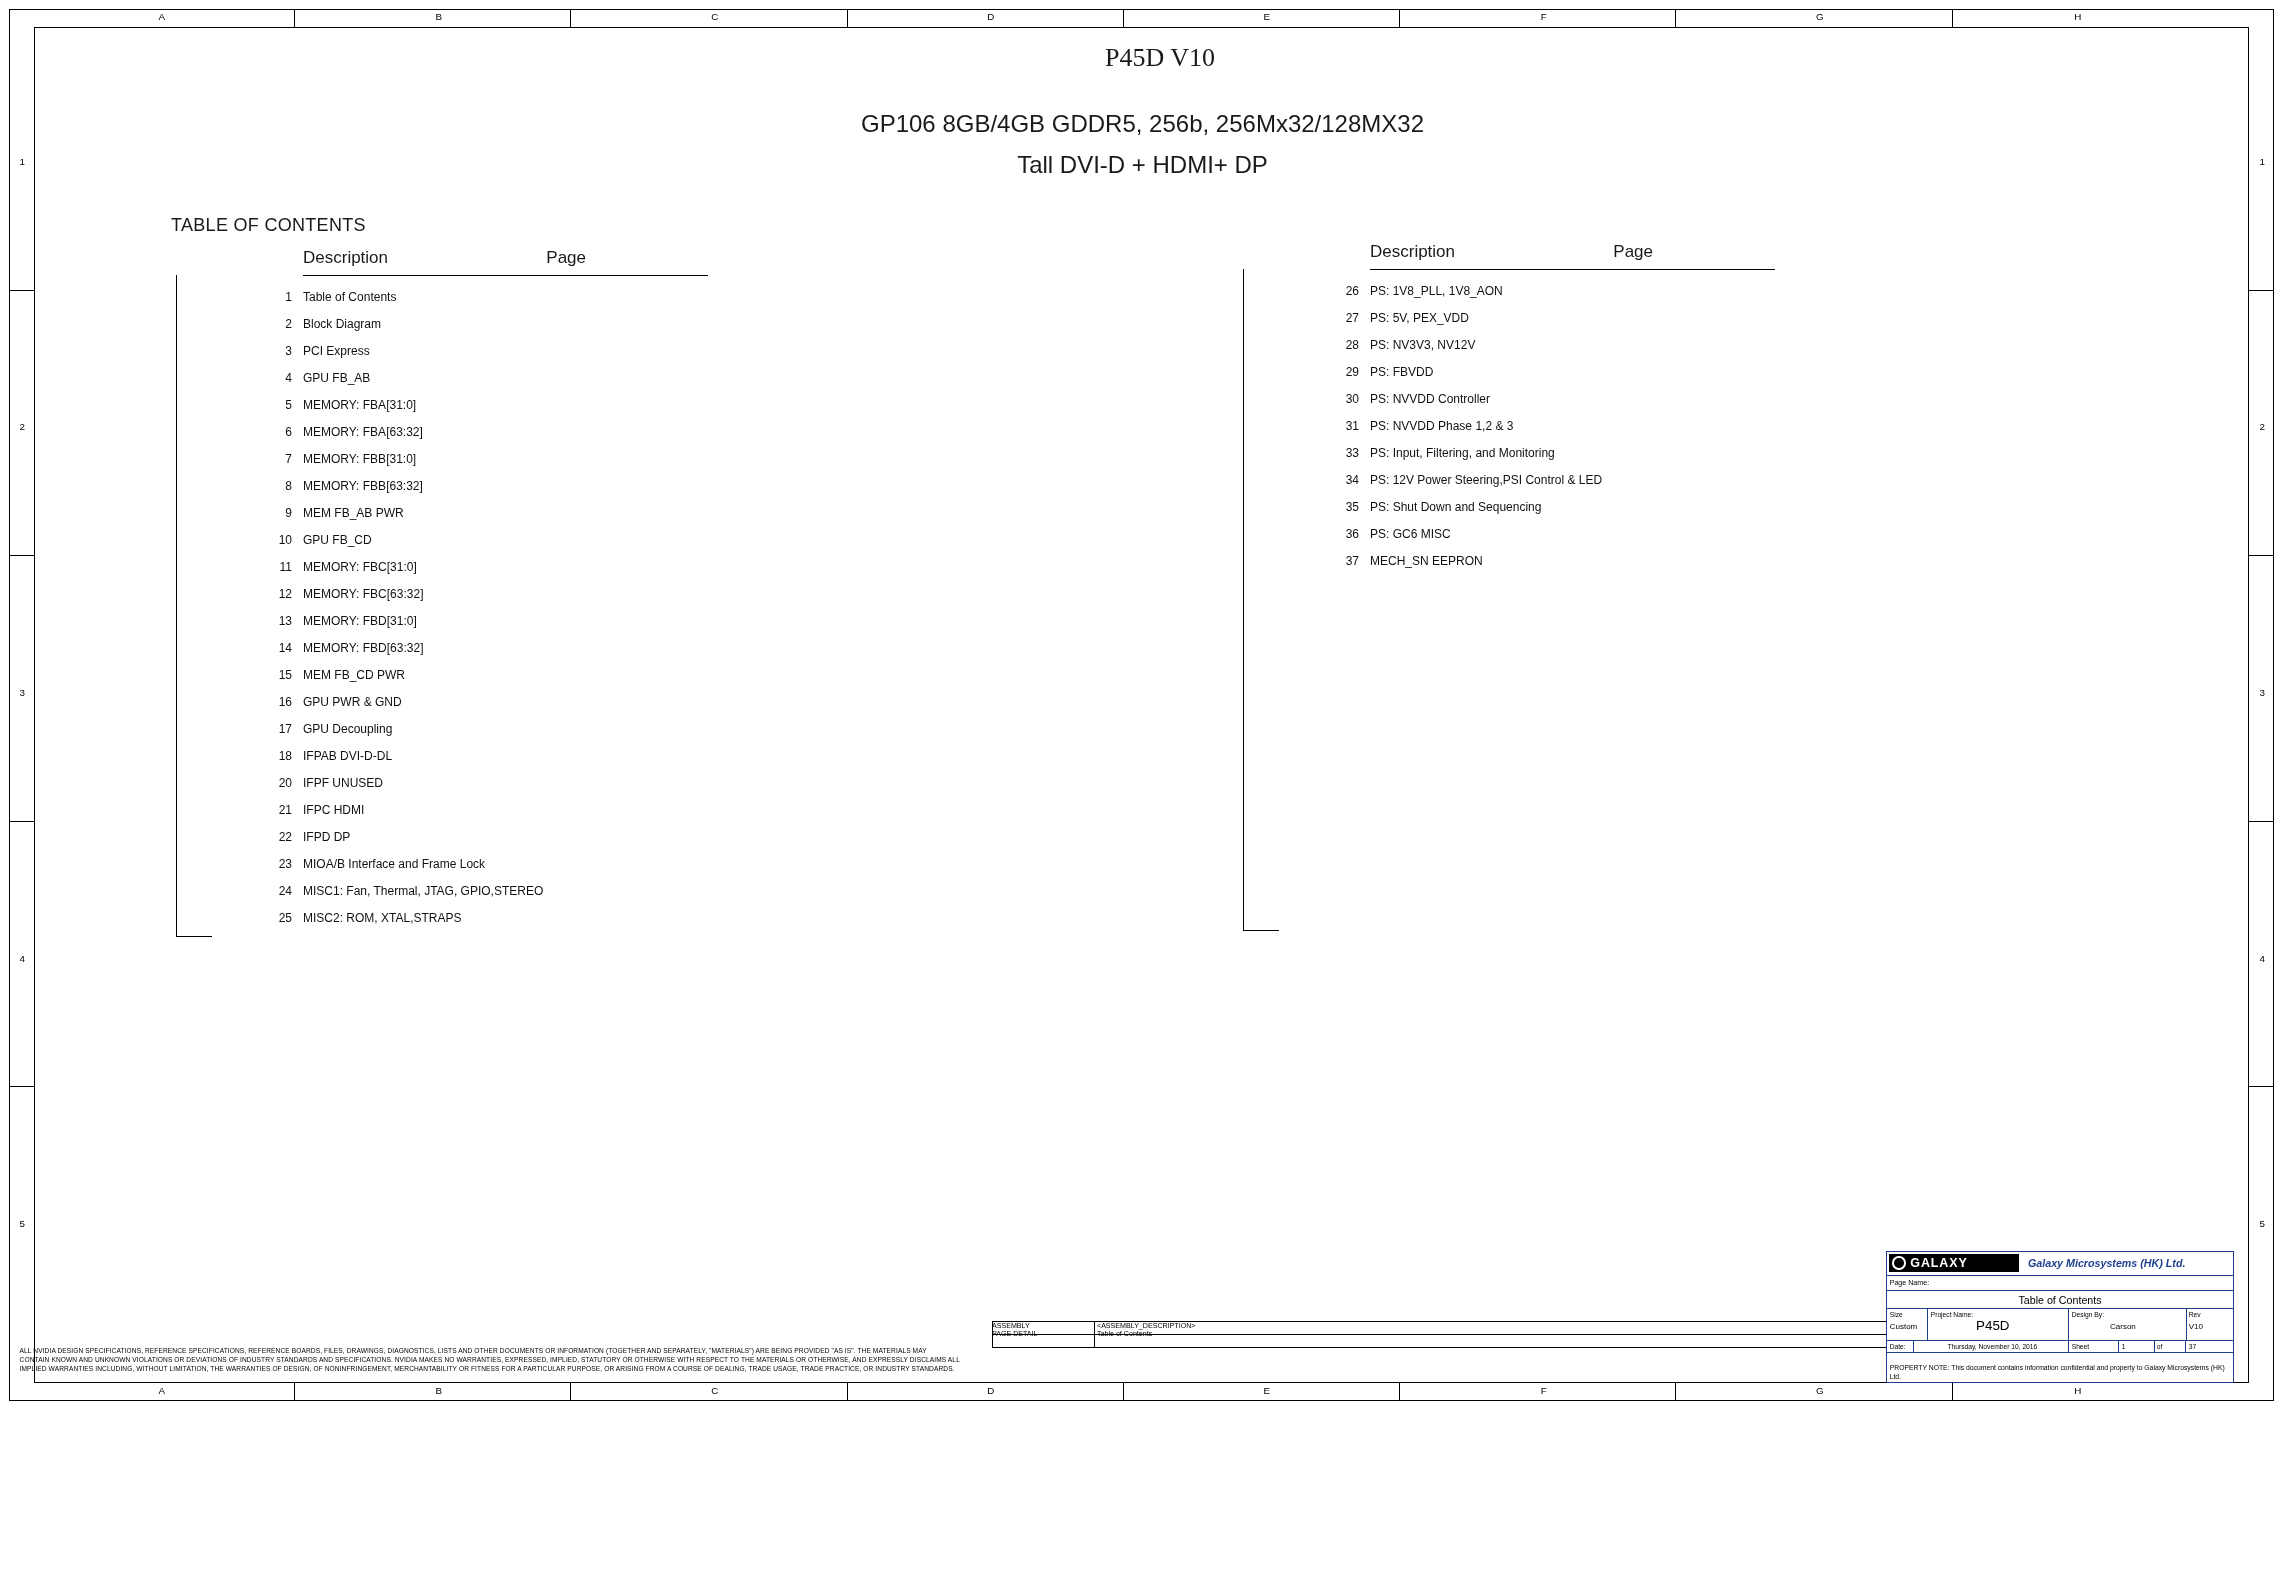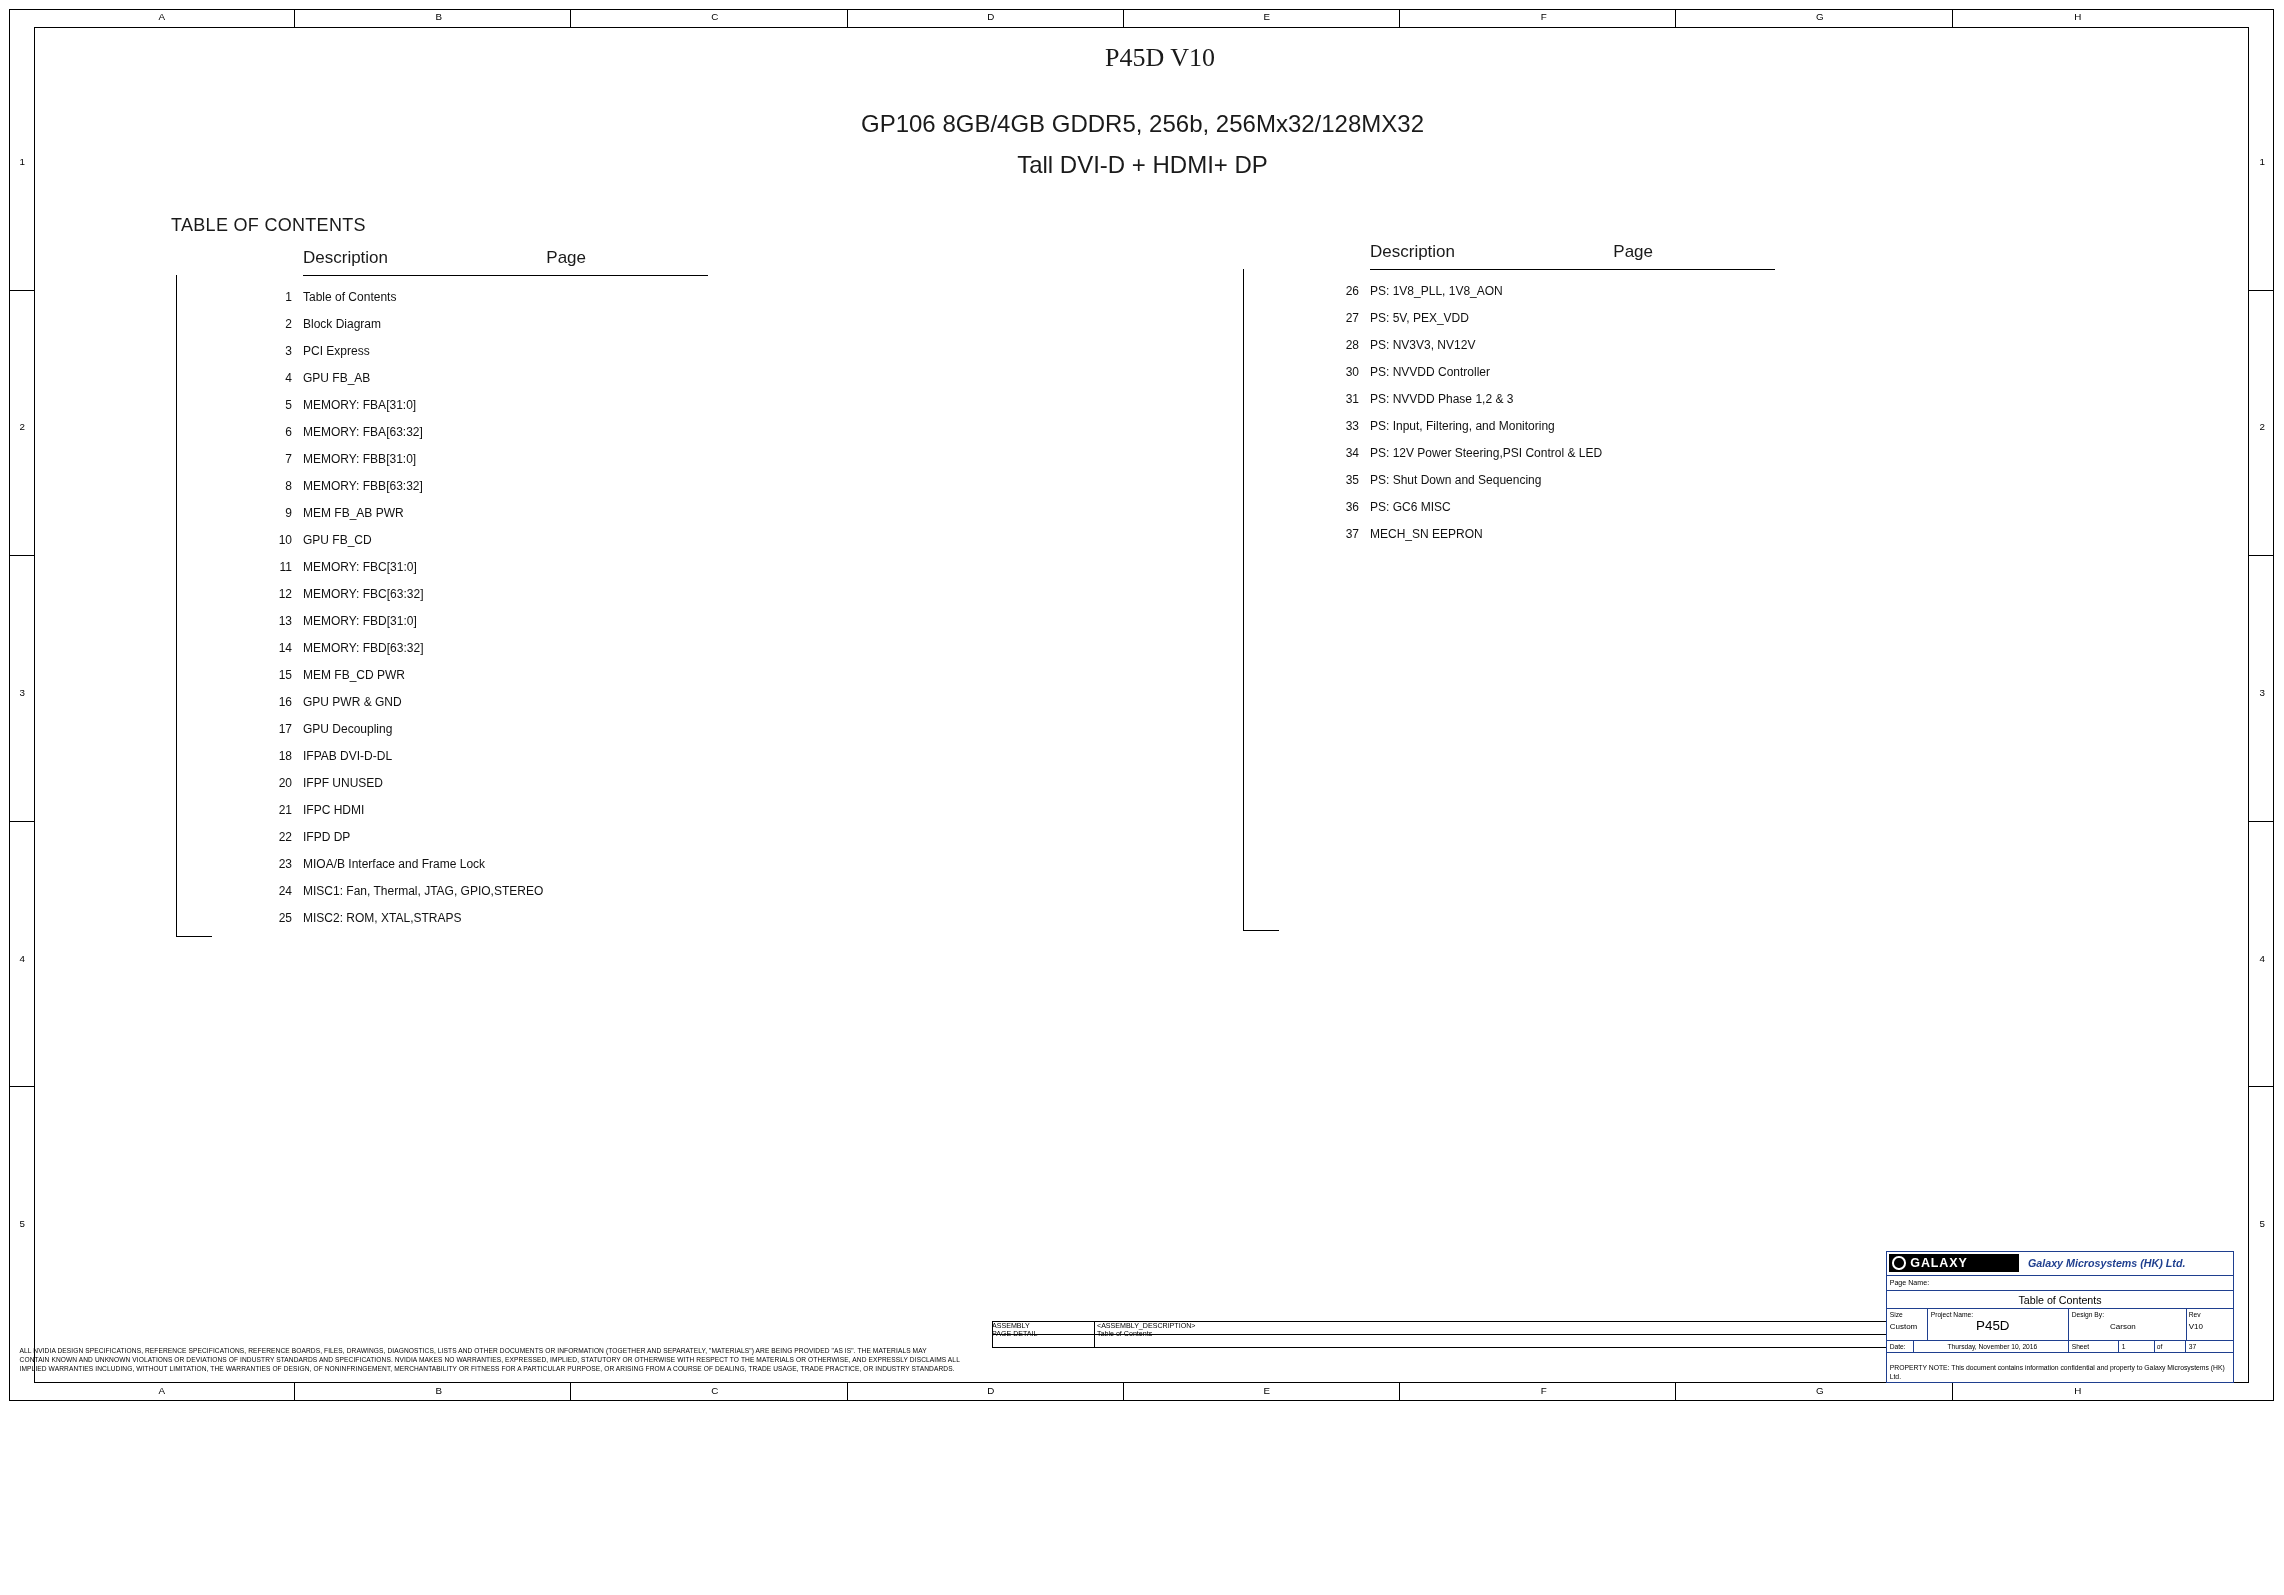--- a/index.html
+++ b/index.html
@@ -516,20 +516,24 @@
           <span class="pg">26</span>
           <span class="ds">PS: 1V8_PLL, 1V8_AON</span>
         </div>
         <div class="toc-row">
           <span class="pg">27</span>
           <span class="ds">PS: 5V, PEX_VDD</span>
         </div>
         <div class="toc-row">
           <span class="pg">28</span>
           <span class="ds">PS: NV3V3, NV12V</span>
+        </div>
+        <div class="toc-row">
+          <span class="pg">29</span>
+          <span class="ds">PS: FBVDD</span>
         </div>
         <div class="toc-row">
           <span class="pg">30</span>
           <span class="ds">PS: NVVDD Controller</span>
         </div>
         <div class="toc-row">
           <span class="pg">31</span>
           <span class="ds">PS: NVVDD Phase 1,2 &amp; 3</span>
         </div>
         <div class="toc-row">

